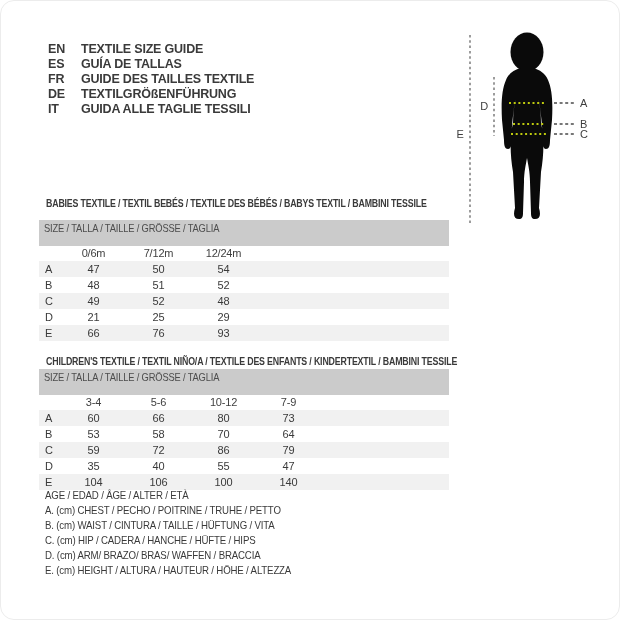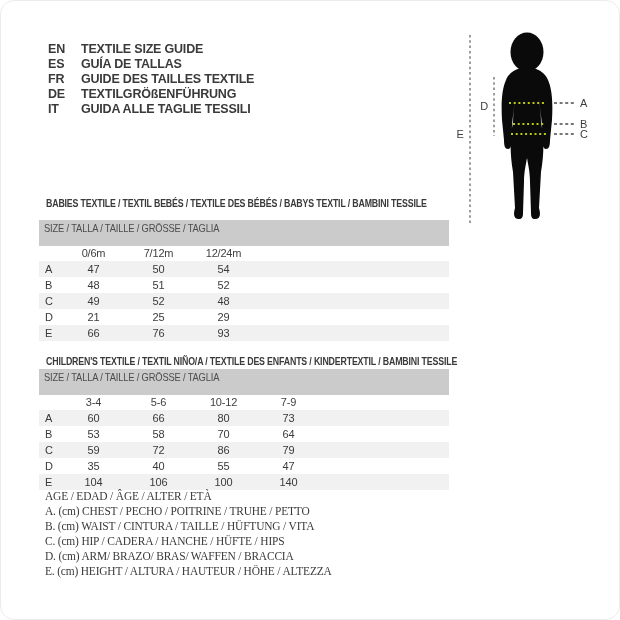--- a/index.html
+++ b/index.html
@@ -21,21 +21,21 @@
   .sec-title{font-size:11px;font-weight:bold;height:12px;line-height:12px;}
   
   .tbl{width:410px;font-size:11px;}
   .bar{background:#cbcbcb;height:26px;line-height:17px;color:#4c4c4c;padding-left:5px;box-sizing:border-box;}
   .trow{display:flex;height:16px;line-height:16px;padding-left:6px;box-sizing:border-box;}
   .thead-row{display:flex;height:15px;line-height:15px;padding-left:6px;box-sizing:border-box;color:#3f3f3f;}
   .trow.shade{background:#f1f1f1;}
   .rlabel{width:16px;text-align:left;}
   .col{width:65px;text-align:center;}
   
-  .leg-line{height:15px;line-height:15px;font-size:13px;font-family:Liberation Serif, serif;}
+  .leg-line{height:15px;line-height:15px;font-size:11px;}
   
   .figtext{font-family:"Liberation Sans",sans-serif;font-size:11px;fill:#3d3d3d;}
 </style>
 </head>
 <body>
 
 <div id="canvas">
 
   <div class="abs" style="left:47px;top:41px;">
     <div class="lang-row">

